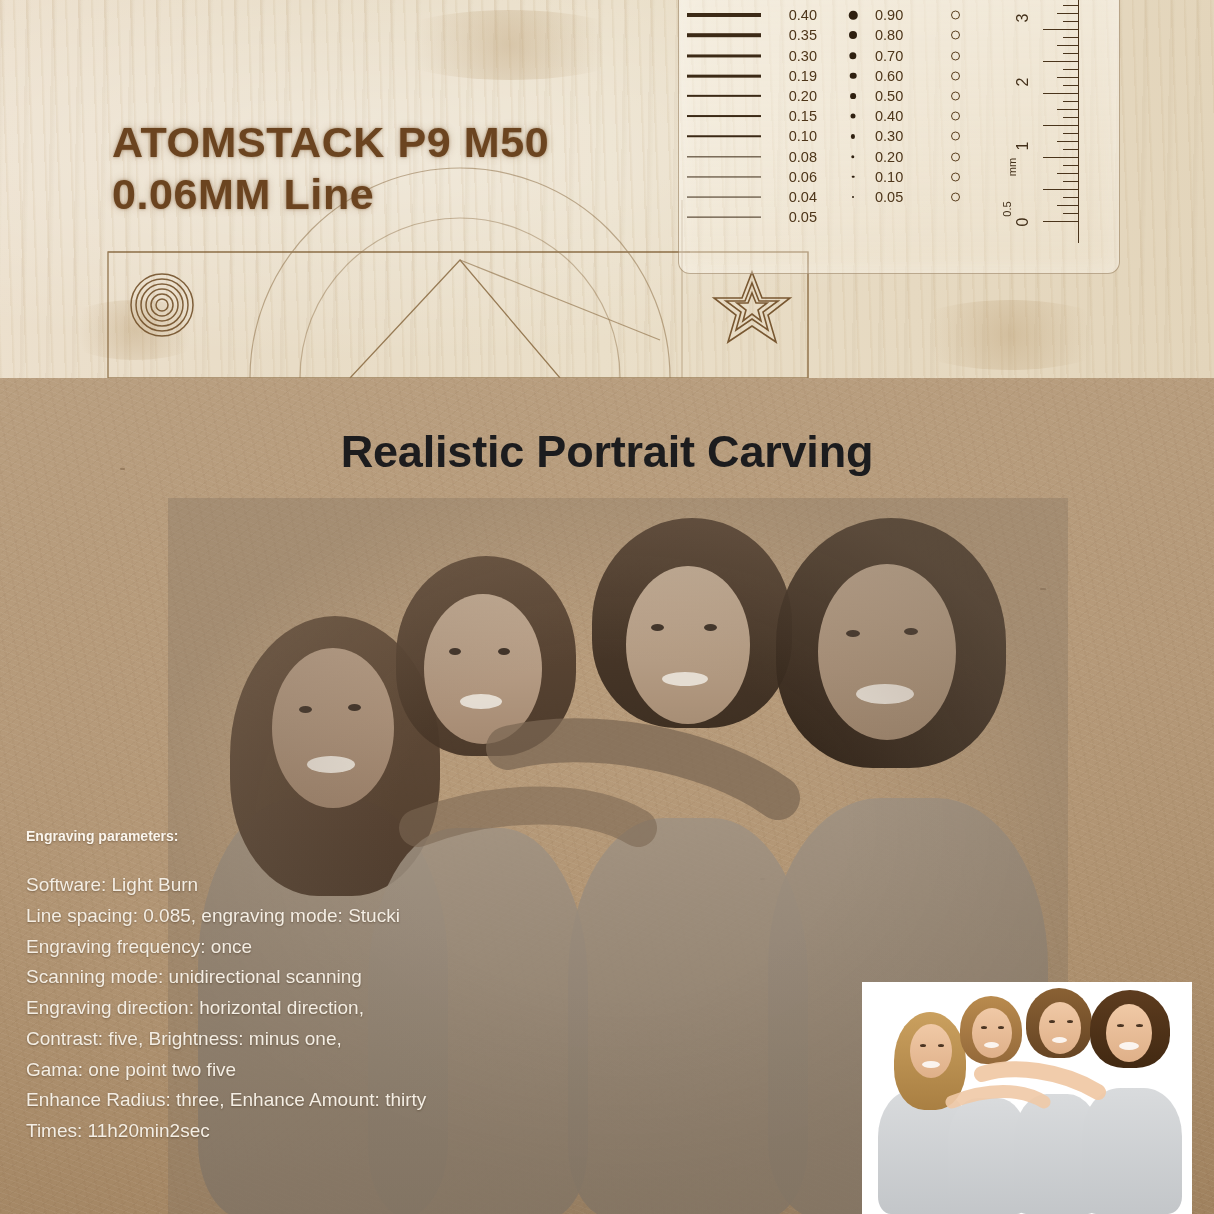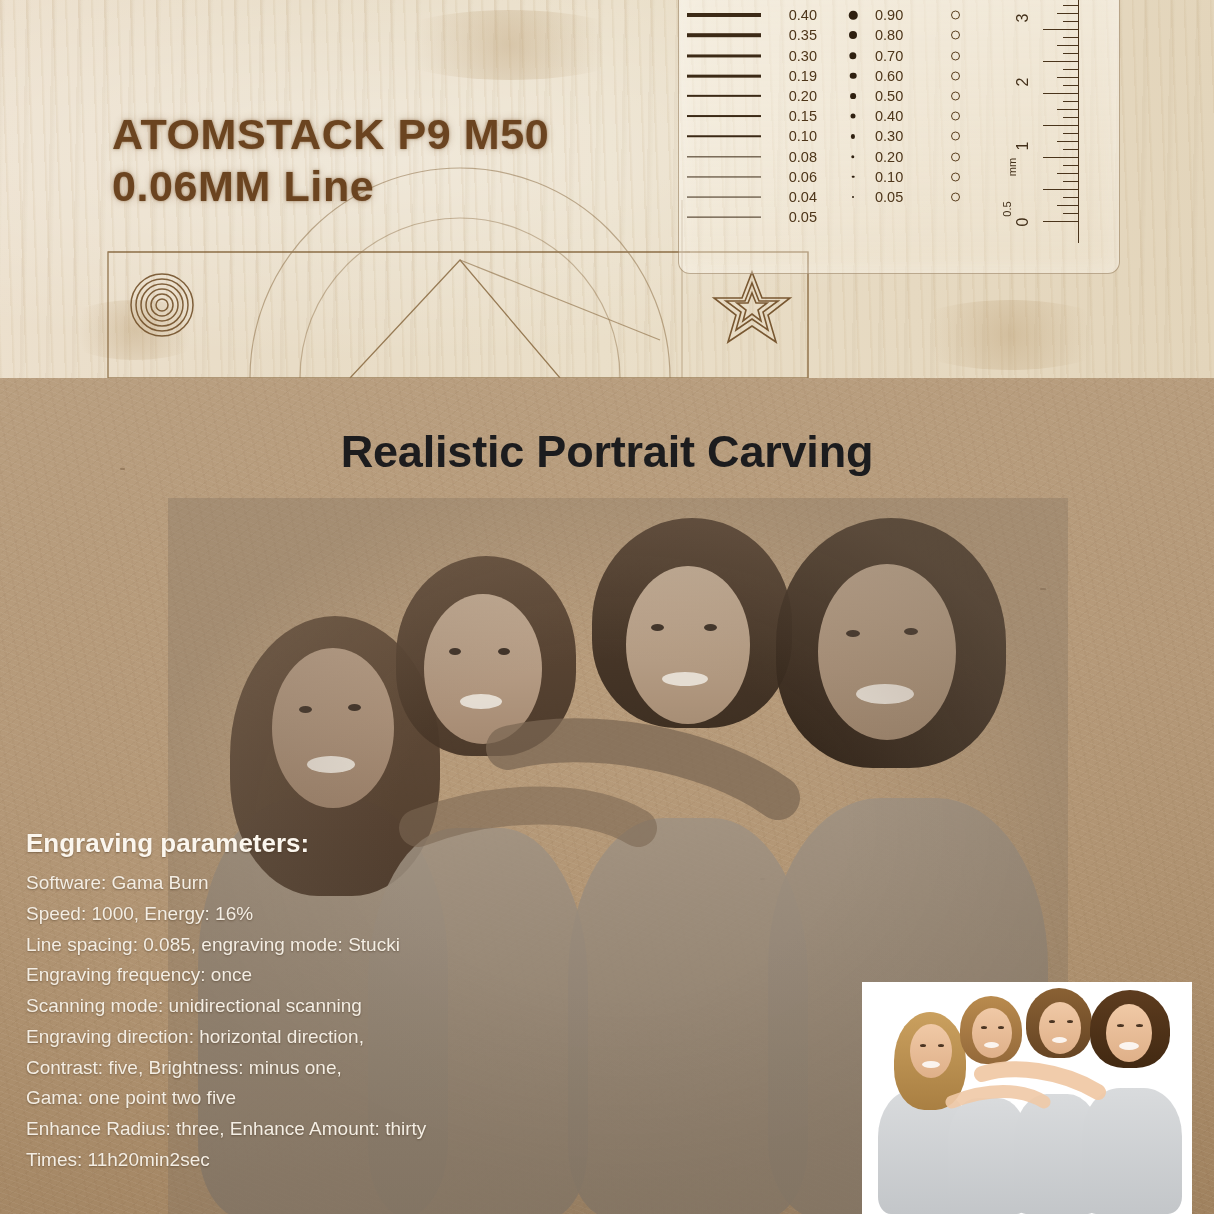--- a/index.html
+++ b/index.html
@@ -38,21 +38,21 @@
   }
   #top-panel .knot {
     position: absolute;
     border-radius: 50%;
     background: radial-gradient(circle, rgba(176,143,96,0.35), rgba(176,143,96,0) 70%);
   }
 
   .burn-title {
     position: absolute;
     left: 112px;
-    top: 108px;
+    top: 116px;
     font-size: 43px;
     font-weight: bold;
     letter-spacing: 0.6px;
     line-height: 1.22;
     color: #6b4420;
     text-shadow: 0 0 3px rgba(110,70,30,0.55), 0 0 9px rgba(120,80,40,0.28);
     white-space: pre-line;
   }
 
   
@@ -198,23 +198,23 @@
   
   #params {
     position: absolute;
     left: 26px;
     top: 450px;
     width: 640px;
     color: #f2ece2;
     text-shadow: 0 1px 2px rgba(60,40,20,0.45);
   }
   #params .hdr {
-    font-size: 26px;
+    font-size: 14px;
     font-weight: bold;
-    margin-bottom: 9px;
+    margin-bottom: 26px;
     color: #fbf6ee;
   }
   #params .ln {
     font-size: 19px;
     line-height: 1.62;
     color: #f4eee4;
     white-space: nowrap;
   }
 
   
@@ -464,22 +464,21 @@
       <svg viewBox="0 0 900 716" style="position:absolute;left:0;top:0;width:900px;height:716px;">
         <path d="M610 300 C 540 250, 420 230, 340 250" stroke="#8a6641" stroke-width="44" fill="none" opacity="0.75" stroke-linecap="round"></path>
         <path d="M250 330 C 330 300, 420 300, 470 330" stroke="#8a6641" stroke-width="38" fill="none" opacity="0.6" stroke-linecap="round"></path>
       </svg>
 
       <div class="vig"></div>
     </div>
 
     <div id="params">
       <div class="hdr">Engraving parameters:</div>
-      <div class="ln">Software: Gama Burn</div>
-      <div class="ln">Speed: 1000, Energy: 16%</div>
+      <div class="ln">Software: Light Burn</div>
       <div class="ln">Line spacing: 0.085, engraving mode: Stucki</div>
       <div class="ln">Engraving frequency: once</div>
       <div class="ln">Scanning mode: unidirectional scanning</div>
       <div class="ln">Engraving direction: horizontal direction,</div>
       <div class="ln">Contrast: five, Brightness: minus one,</div>
       <div class="ln">Gama: one point two five</div>
       <div class="ln">Enhance Radius: three, Enhance Amount: thirty</div>
       <div class="ln">Times: 11h20min2sec</div>
     </div>
 

